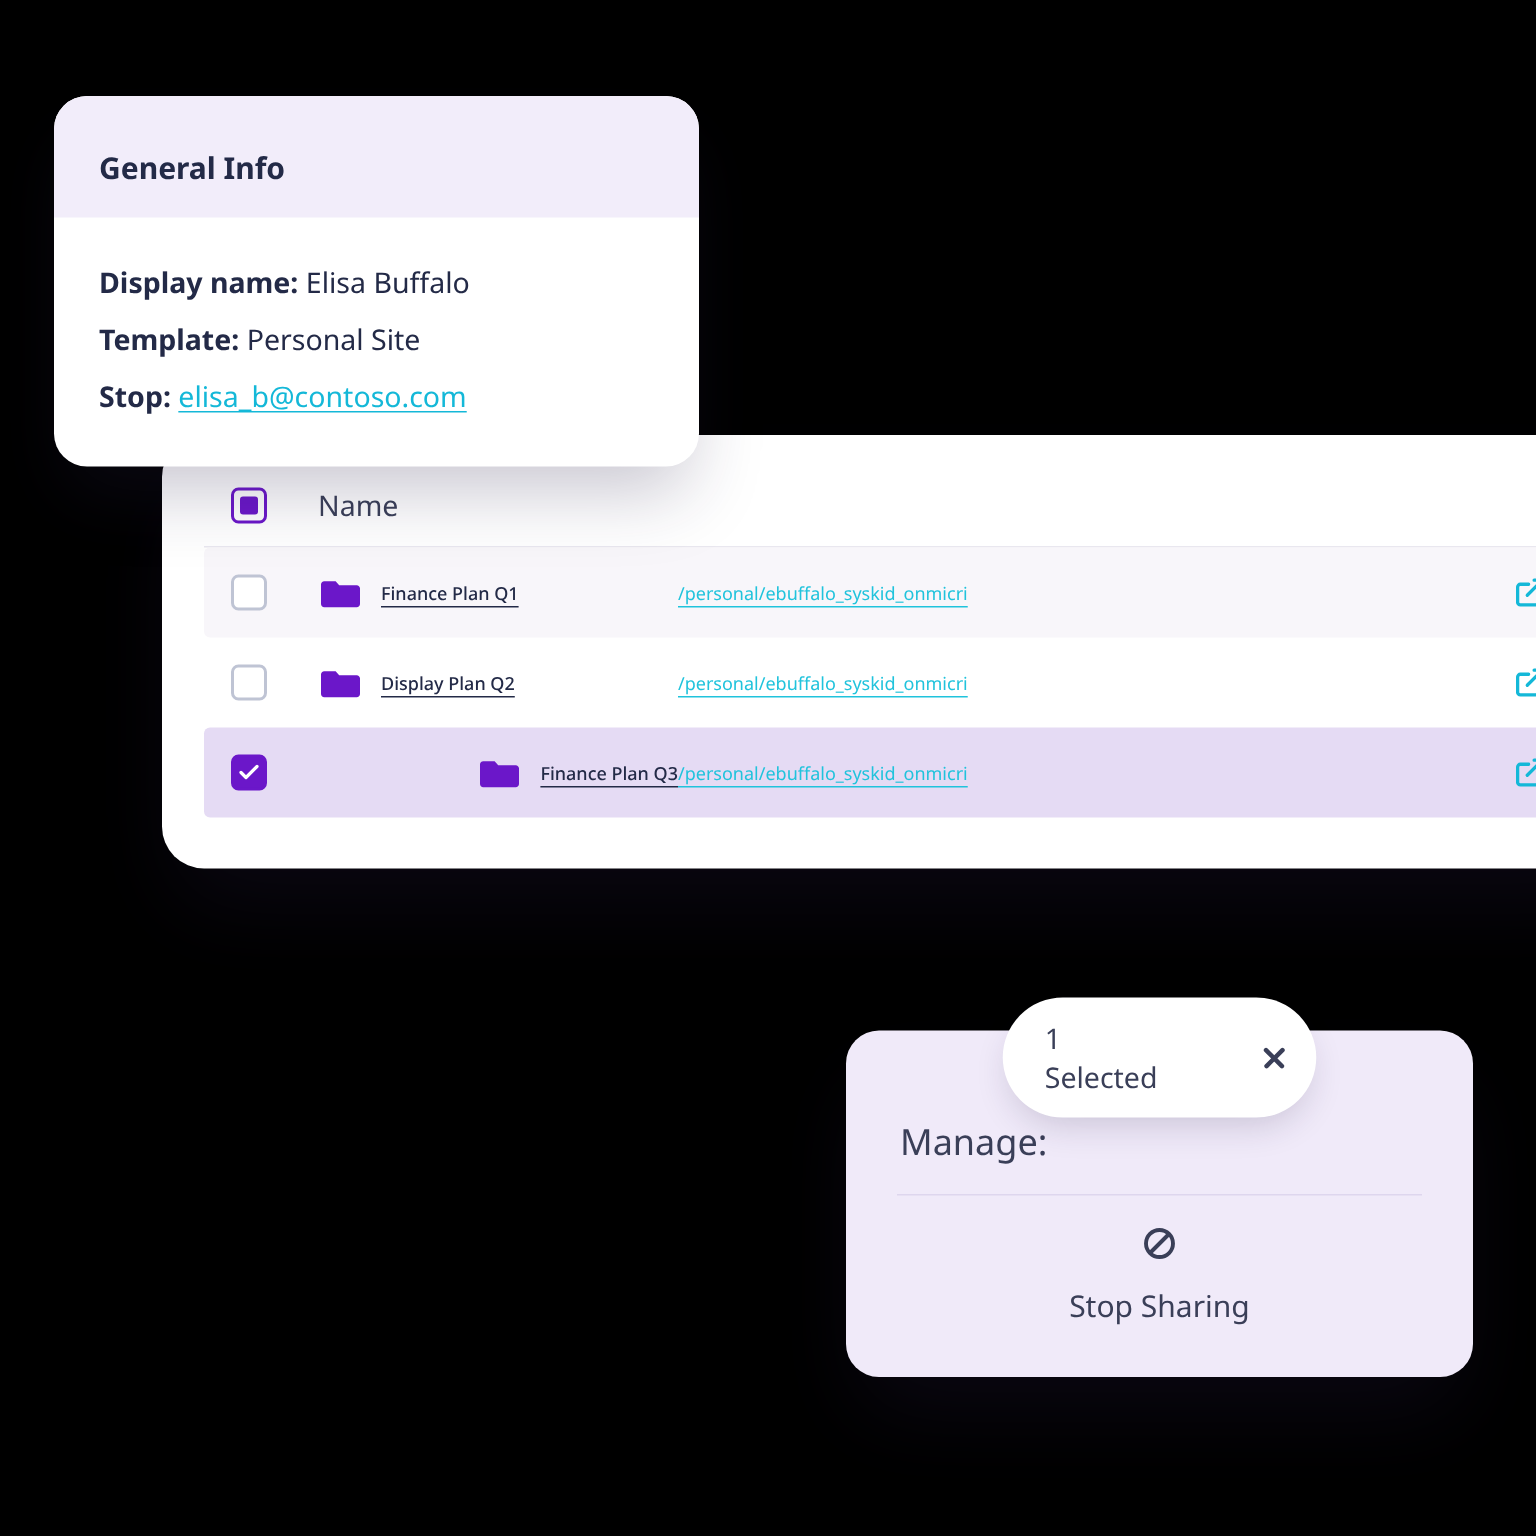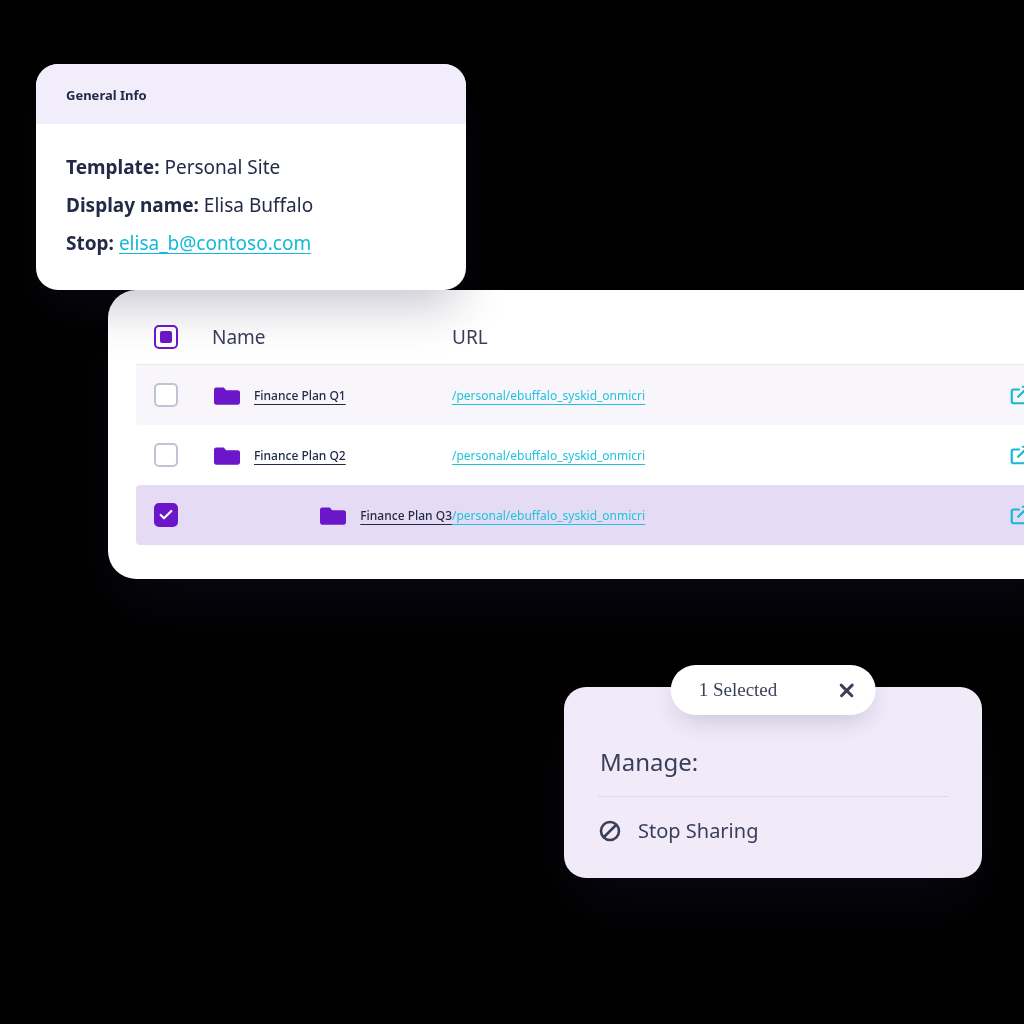--- a/index.html
+++ b/index.html
@@ -18,21 +18,21 @@
   html,body{margin:0;padding:0;width:1024px;height:1024px;background:#000;font-family:system-ui,-apple-system,"Segoe UI",Roboto,Arial,sans-serif;color:var(--ink);}
 
   
   .general-card{
     position:absolute; left:36px; top:64px; width:430px;
     background:#fff; border-radius:22px; overflow:hidden;
     box-shadow:0 24px 48px -8px rgba(40,30,70,.25);
     z-index:3;
   }
   .general-card .hdr{
-    background:var(--lav); padding:22px 30px 20px; font-weight:700; font-size:13px;
+    background:var(--lav); padding:34px 30px 20px; font-weight:700; font-size:20px;
   }
   .general-card .body{ padding:24px 30px 28px; font-size:19px; line-height:2.0; }
   .kv b{font-weight:700;}
   .email-link{ color:var(--cyan); text-decoration:underline; text-underline-offset:3px; }
 
   
   .table-card{
     position:absolute; left:108px; top:290px; width:982px;
     background:#fff; border-radius:28px;
     box-shadow:0 30px 60px -10px rgba(40,30,70,.28);
@@ -81,66 +81,65 @@
     background:var(--lav-soft); border-radius:22px;
     box-shadow:0 30px 60px -10px rgba(40,30,70,.28);
     padding:50px 34px 34px;
     z-index:4;
   }
   .sel-pill{
     position:absolute; top:-22px; left:50%; transform:translateX(-50%);
     background:#fff; border-radius:999px; padding:14px 20px 14px 28px;
     display:flex; align-items:center; gap:60px;
     box-shadow:0 10px 24px -6px rgba(40,30,70,.2);
-    font-size:19px; color:var(--ink-soft);font-family:Liberation Serif, serif;
+    font-size:19px; color:var(--ink-soft);
   }
   .sel-pill .x{ width:18px; height:18px; display:flex; align-items:center; justify-content:center; }
   .sel-pill .x::before,.sel-pill .x::after{
     content:""; position:absolute; width:18px; height:2.5px; background:var(--ink-soft); border-radius:2px;
   }
   .sel-pill .x{ position:relative; }
   .sel-pill .x::before{ transform:rotate(45deg); }
   .sel-pill .x::after{ transform:rotate(-45deg); }
 
   .manage-label{ font-size:24px; color:var(--ink-soft); padding:8px 2px 18px; }
   .manage-sep{ height:1px; background:#ded6ee; margin:0 0 20px; }
-  .stop-row{ display:flex; align-items:center; gap:16px; font-size:20px; color:var(--ink-soft);}
+  .stop-row{ display:flex; align-items:center; gap:16px; font-size:20px; color:var(--ink-soft);flex-direction:column;}
   .stop-row .ban svg{ width:24px; height:24px; display:block;}
 </style>
 </head>
 <body>
 
 <div class="general-card">
   <div class="hdr">General Info</div>
   <div class="body">
     <div class="kv">
+      <b>Display name:</b>
+      <span> </span>
+      <span>Elisa Buffalo</span>
+    </div>
+    <div class="kv">
       <b>Template:</b>
       <span> </span>
       <span>Personal Site</span>
-    </div>
-    <div class="kv">
-      <b>Display name:</b>
-      <span> </span>
-      <span>Elisa Buffalo</span>
     </div>
     <div class="kv">
       <b>Stop:</b>
       <span> </span>
       <a href="#" class="email-link">elisa_b@contoso.com</a>
     </div>
   </div>
 </div>
 
 <div class="table-card">
   <div class="thead">
     <div class="col-chk">
       <span class="chk indeterminate"></span>
     </div>
     <div class="col-name">Name</div>
-    <div class="col-url">URL</div>
     <div class="col-open"></div>
   </div>
 
   <div class="trow alt">
     <div class="col-chk">
       <span class="chk"></span>
     </div>
     <div class="col-name" style="display:flex;align-items:center;">
       <span class="folder">
         <svg viewBox="0 0 24 20">
@@ -166,21 +165,21 @@
   <div class="trow">
     <div class="col-chk">
       <span class="chk"></span>
     </div>
     <div class="col-name" style="display:flex;align-items:center;">
       <span class="folder">
         <svg viewBox="0 0 24 20">
             <path fill="#6b17c9" d="M2 3h7l2.2 2.6H22c1 0 2 .9 2 2V17c0 1.1-.9 2-2 2H2c-1.1 0-2-.9-2-2V5c0-1.1.9-2 2-2z"></path>
           </svg>
       </span>
-      <a href="#" class="name-link">Finance Plan Q2</a>
+      <a href="#" class="name-link">Display Plan Q2</a>
     </div>
     <div class="col-url">
       <a href="#" class="url-link">/personal/ebuffalo_syskid_onmicri</a>
     </div>
     <div class="col-open">
       <span class="open-ico">
         <svg viewBox="0 0 24 24" fill="none" stroke="#14b8d8" stroke-width="2.4" stroke-linecap="round" stroke-linejoin="round">
             <path d="M18 13v6a2 2 0 0 1-2 2H5a2 2 0 0 1-2-2V8a2 2 0 0 1 2-2h6"></path>
             <polyline points="15 3 21 3 21 9"></polyline>
             <line x1="10" y1="14" x2="21" y2="3"></line>

